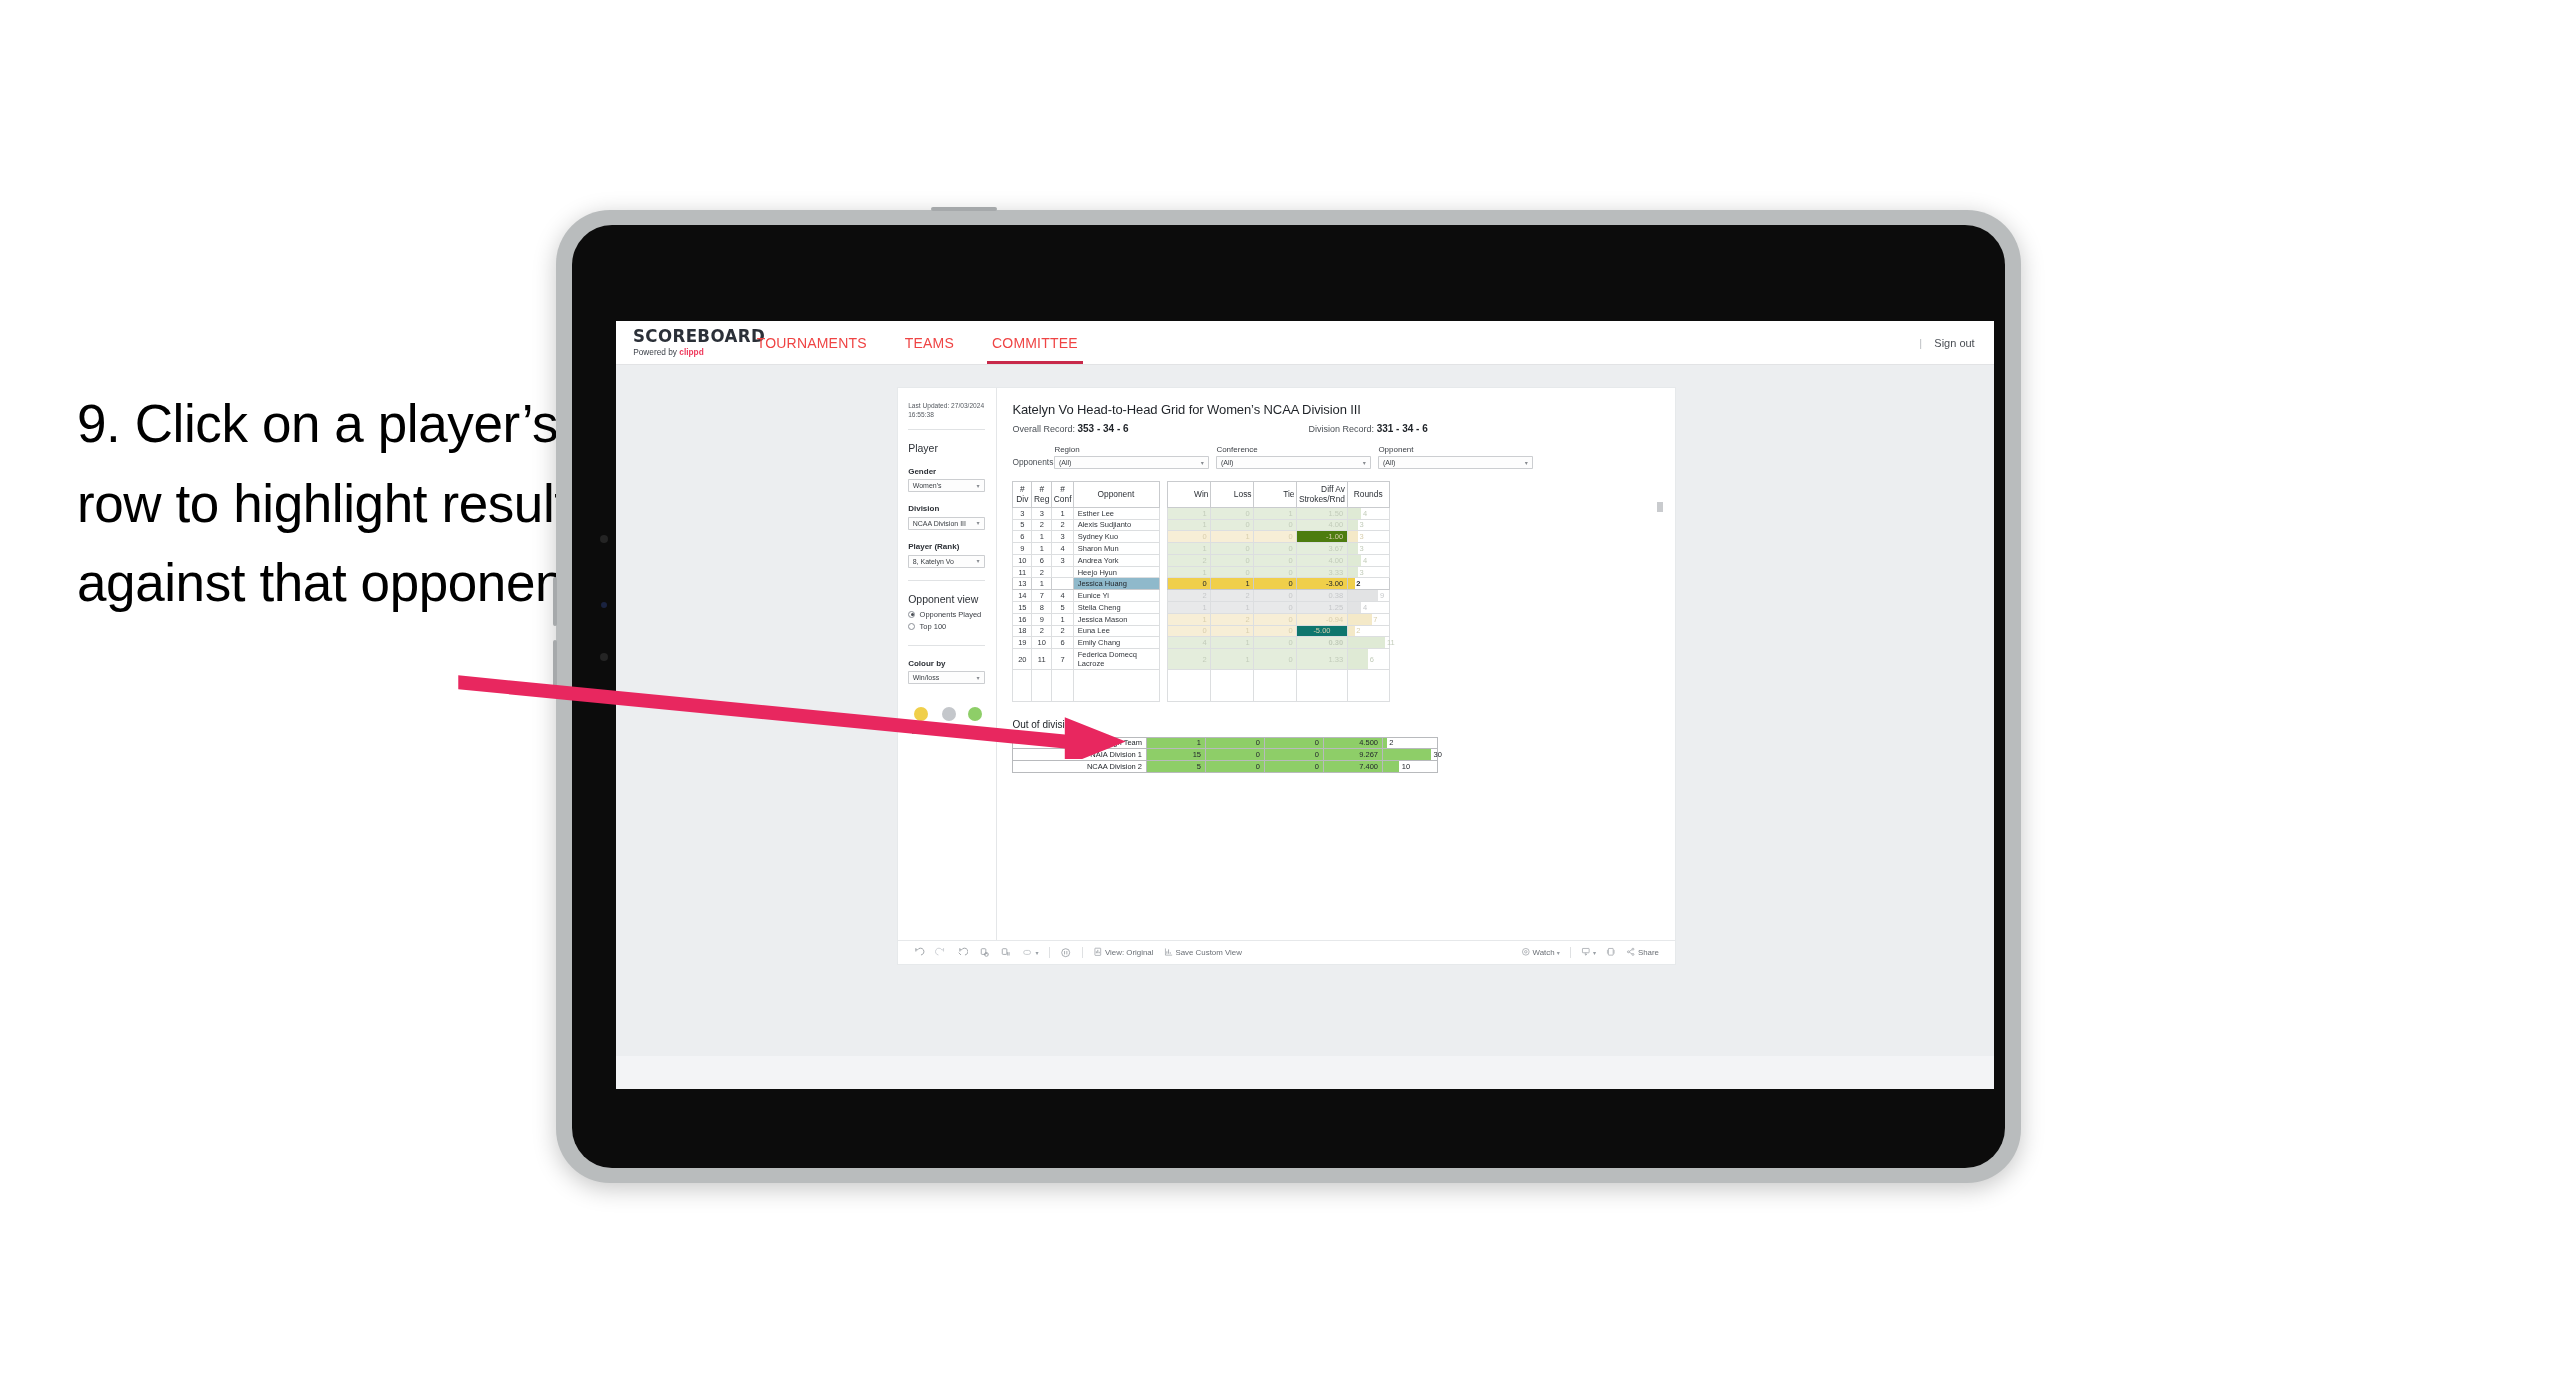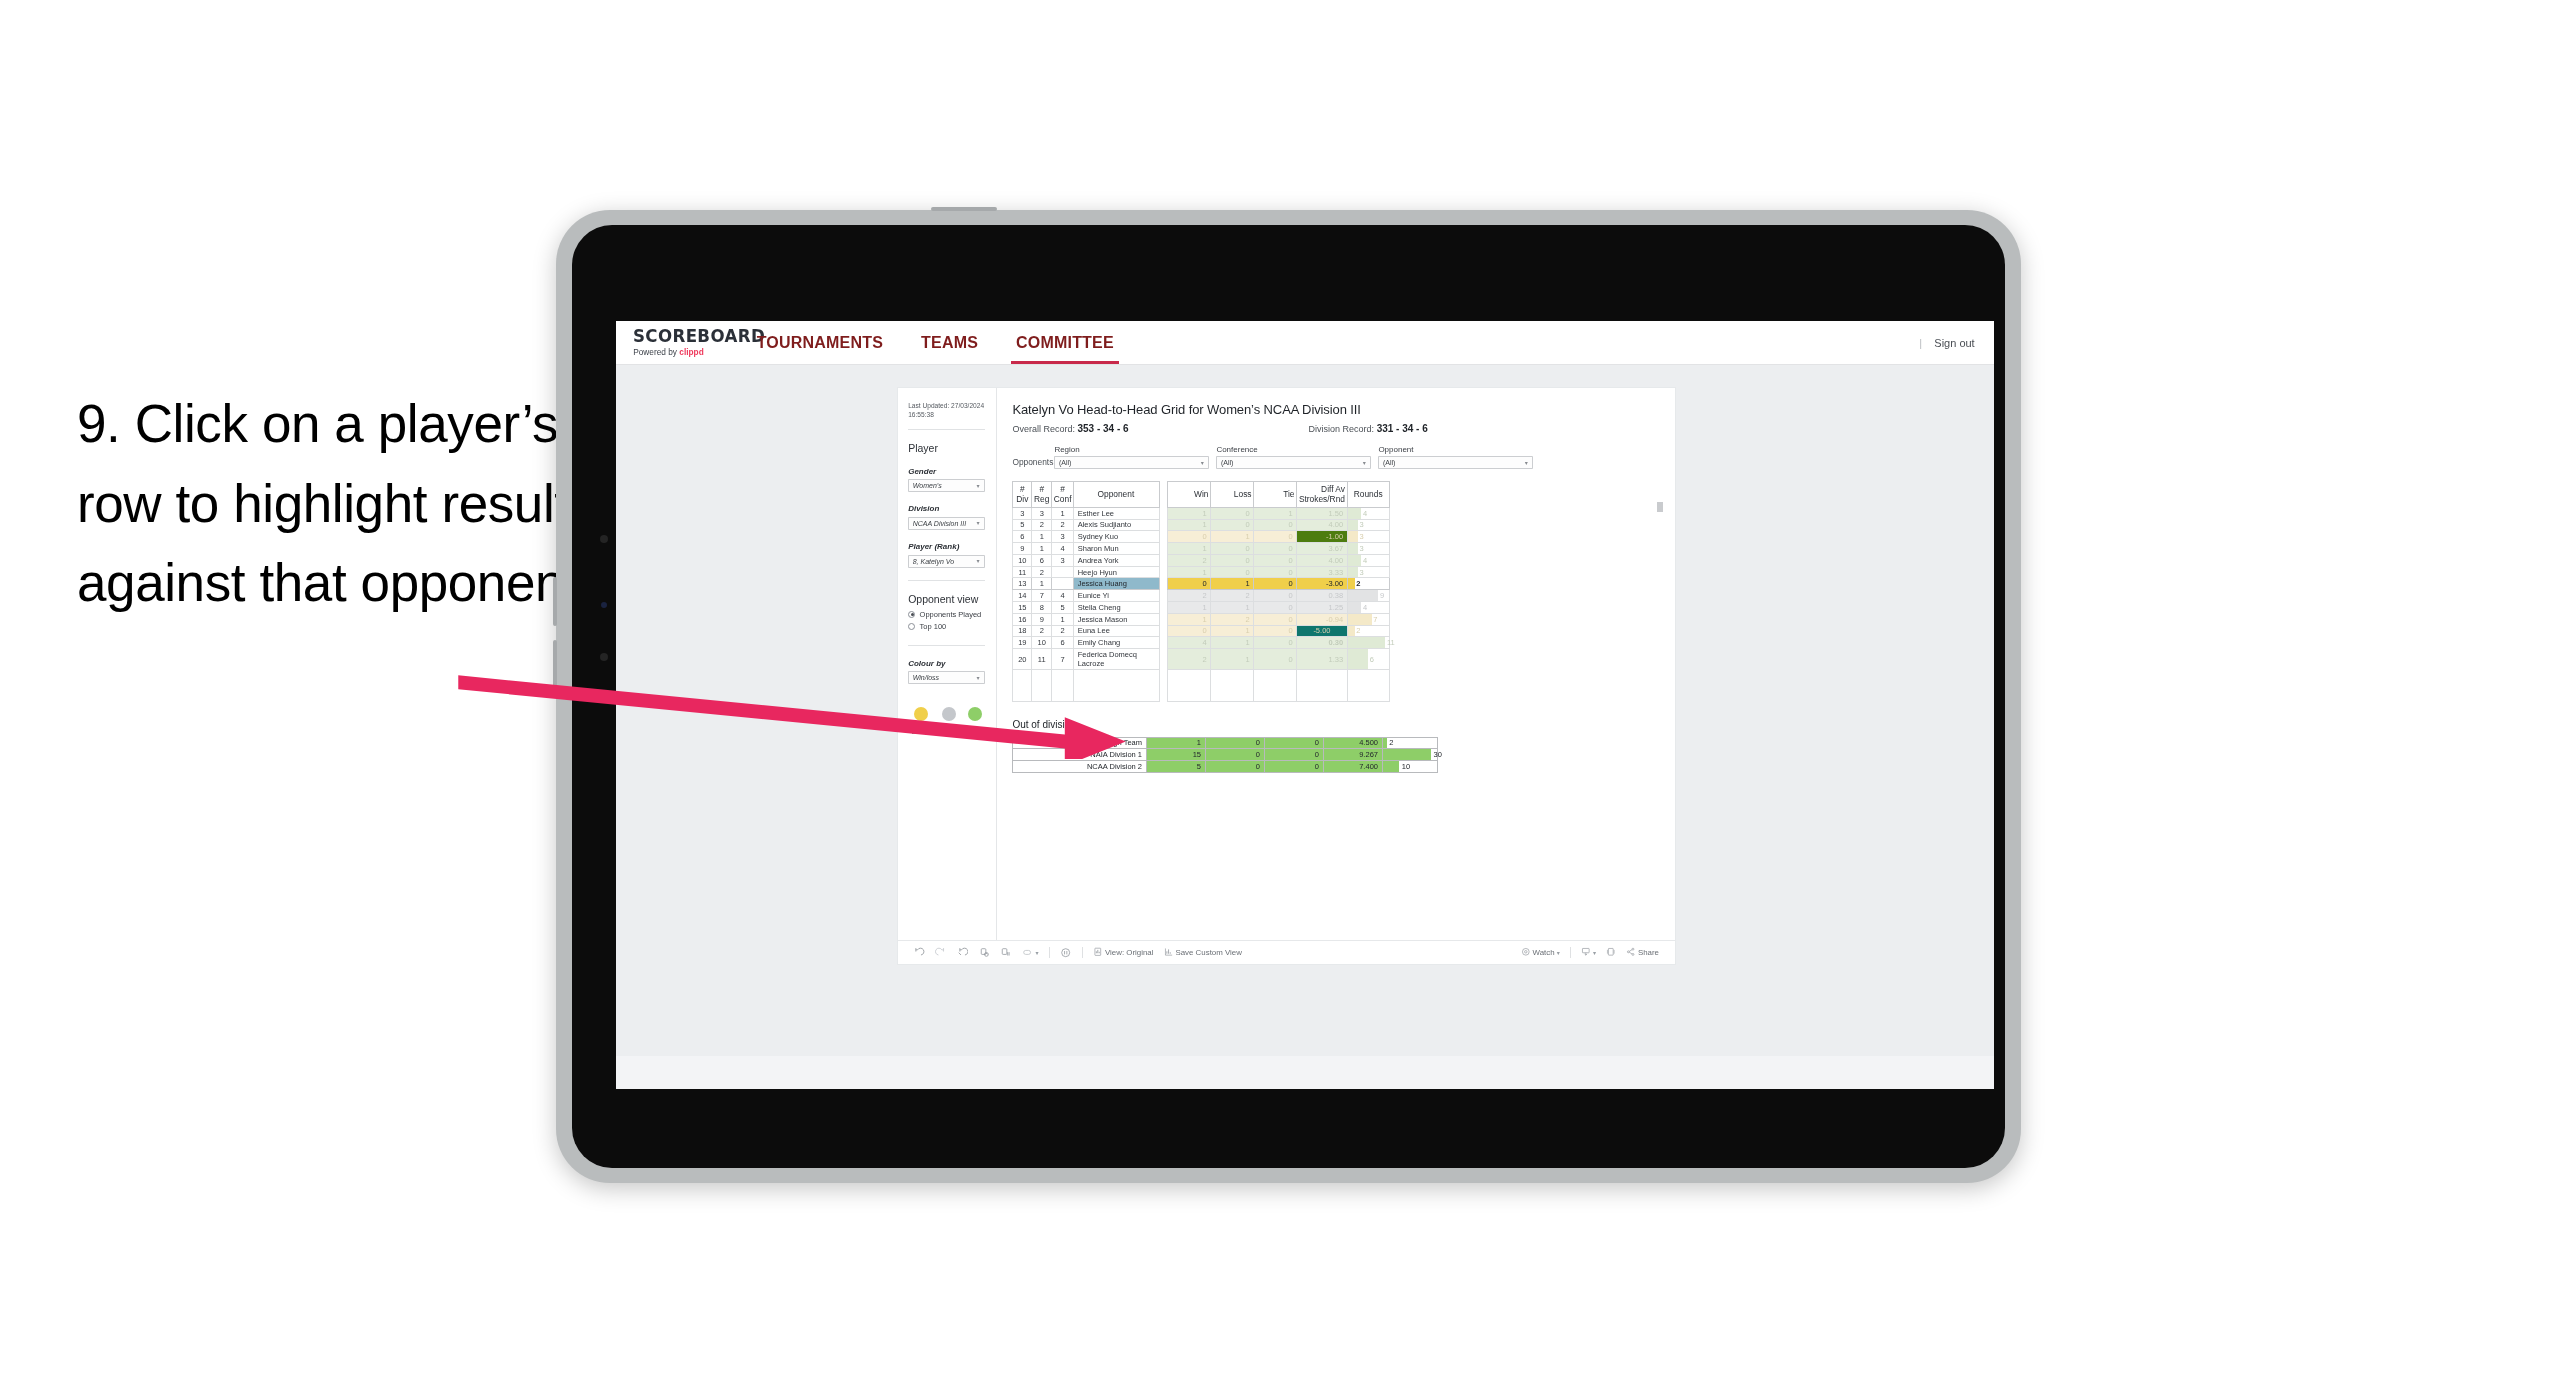--- a/index.html
+++ b/index.html
@@ -39,22 +39,22 @@
   .brand { width:122px; display:flex; flex-direction:column; justify-content:center; padding-left:17.5px; }
   .brand-title {
     font-family:"DejaVu Sans", sans-serif;
     font-size:17.5px; font-weight:bold; letter-spacing:0.4px; color:#2b3038;
     transform:scaleX(0.95); transform-origin:left center; line-height:1;
   }
   .brand-sub { font-size:8.3px; color:#3a3f47; margin-top:2.6px; line-height:1; }
   .brand-sub b { color:#ee3a5c; font-weight:bold; }
   .topnav { display:flex; align-items:stretch; }
   .topnav a {
-    display:flex; align-items:center; padding:0 19px; font-size:16px;
-    color:#7f1d1d; letter-spacing:0.2px; text-decoration:none; position:relative;font-weight:bold;
+    display:flex; align-items:center; padding:0 19px; font-size:14px;
+    color:#ef4444; letter-spacing:0.2px; text-decoration:none; position:relative;
   }
   .topnav a.active:after {
     content:""; position:absolute; left:14px; right:14px; bottom:0; height:2.6px; background:#c8294a;
   }
   .signout { margin-left:auto; display:flex; align-items:center; padding-right:19px; font-size:11px; color:#4a4e54; gap:12.2px;}
   .signout .sep { color:#b9bcc0; }
 
   
   .subnav {
     height:33px; background:#ffffff; display:flex; align-items:center;
@@ -73,21 +73,21 @@
   .vside { width:99px; border-right:0.9px solid #e4e6e8; padding:14px 10.5px 0 10.5px; position:relative; }
   .lastupd { font-size:6.6px; color:#555a60; line-height:1.35; }
   .hr { height:0.9px; background:#e0e2e4; margin:9.6px 0 12.2px 0; }
   .sec-title { font-size:10.5px; color:#2c3036; margin-bottom:12.2px; }
   .fld-label { font-size:8px; color:#2c3036; font-weight:bold; margin-bottom:3.5px; }
   .select {
     height:13px; border:0.9px solid #ccced1; background:#fdfdfd; border-radius:0.9px;
     display:flex; align-items:center; padding:0 3.5px; font-size:7px; color:#3c4045; position:relative;
   }
   .select .caret { position:absolute; right:3.5px; font-size:5.2px; color:#888c91; }
-  .fld { margin-bottom:12.2px;font-style:italic; }
+  .fld { margin-bottom:12.2px; }
   .radio-row { display:flex; align-items:center; gap:4.4px; margin-top:3.5px; font-size:7.5px; color:#3a3e44; }
   .radio { width:7px; height:7px; border-radius:50%; border:0.9px solid #8b9097; background:#fff; position:relative; flex:none;}
   .radio.on:after { content:""; position:absolute; left:1.4px; top:1.4px; width:3px; height:3px; border-radius:50%; background:#4a4e54; }
   .legend { display:flex; justify-content:space-between; padding:0 3.5px; margin-top:23px; }
   .legend .dot { width:14px; height:14px; border-radius:50%; margin:0 auto 6.1px auto; }
   .legend .lbl { font-size:7.5px; color:#33373d; text-align:center; }
 
   
   .vmain { flex:1; padding:14px 15.7px 0 15.7px; position:relative; }
   .viz-title { font-size:13px; color:#1f2328; letter-spacing:-0.1px; }

